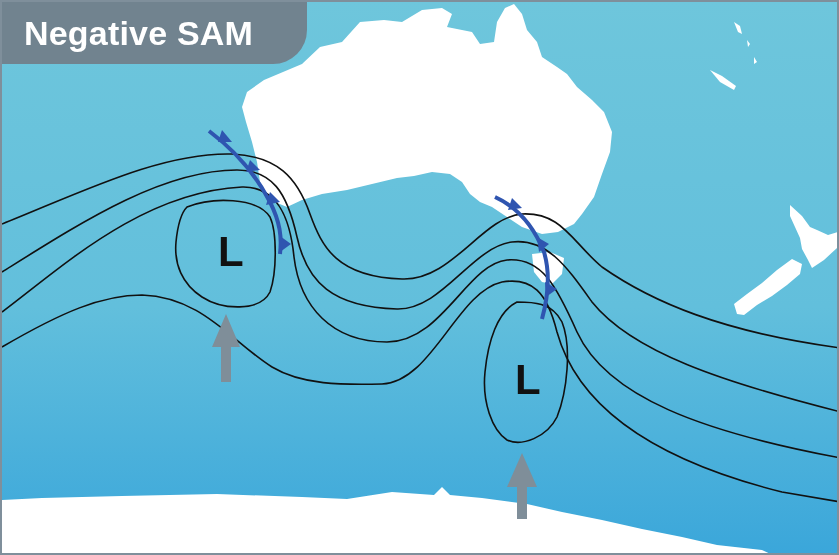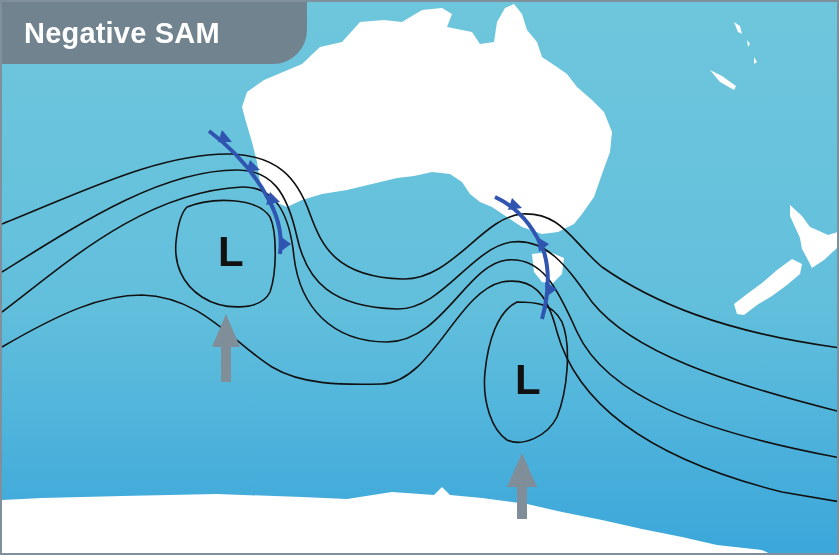--- a/index.html
+++ b/index.html
@@ -10,21 +10,21 @@
     overflow: hidden;
   }
   svg#map { position: absolute; left: 0; top: 0; display: block; }
   #title-tab {
     position: absolute; left: 0; top: 0; width: 305px; height: 62px;
     background: #71838f; border-bottom-right-radius: 34px;
     display: flex; align-items: center;
   }
   #title-text {
     color: #ffffff; font-family: "Liberation Sans", sans-serif;
-    font-weight: bold; font-size: 29px; margin-left: 22px; letter-spacing: 0.2px;
+    font-weight: bold; font-size: 34px; margin-left: 22px; letter-spacing: 0.2px;
   }
   .low-label {
     position: absolute; font-family: "Liberation Sans", sans-serif;
     font-weight: bold; font-size: 42px; color: #111111; line-height: 1;
   }
 </style>
 </head>
 <body>
 
 <div id="frame">

